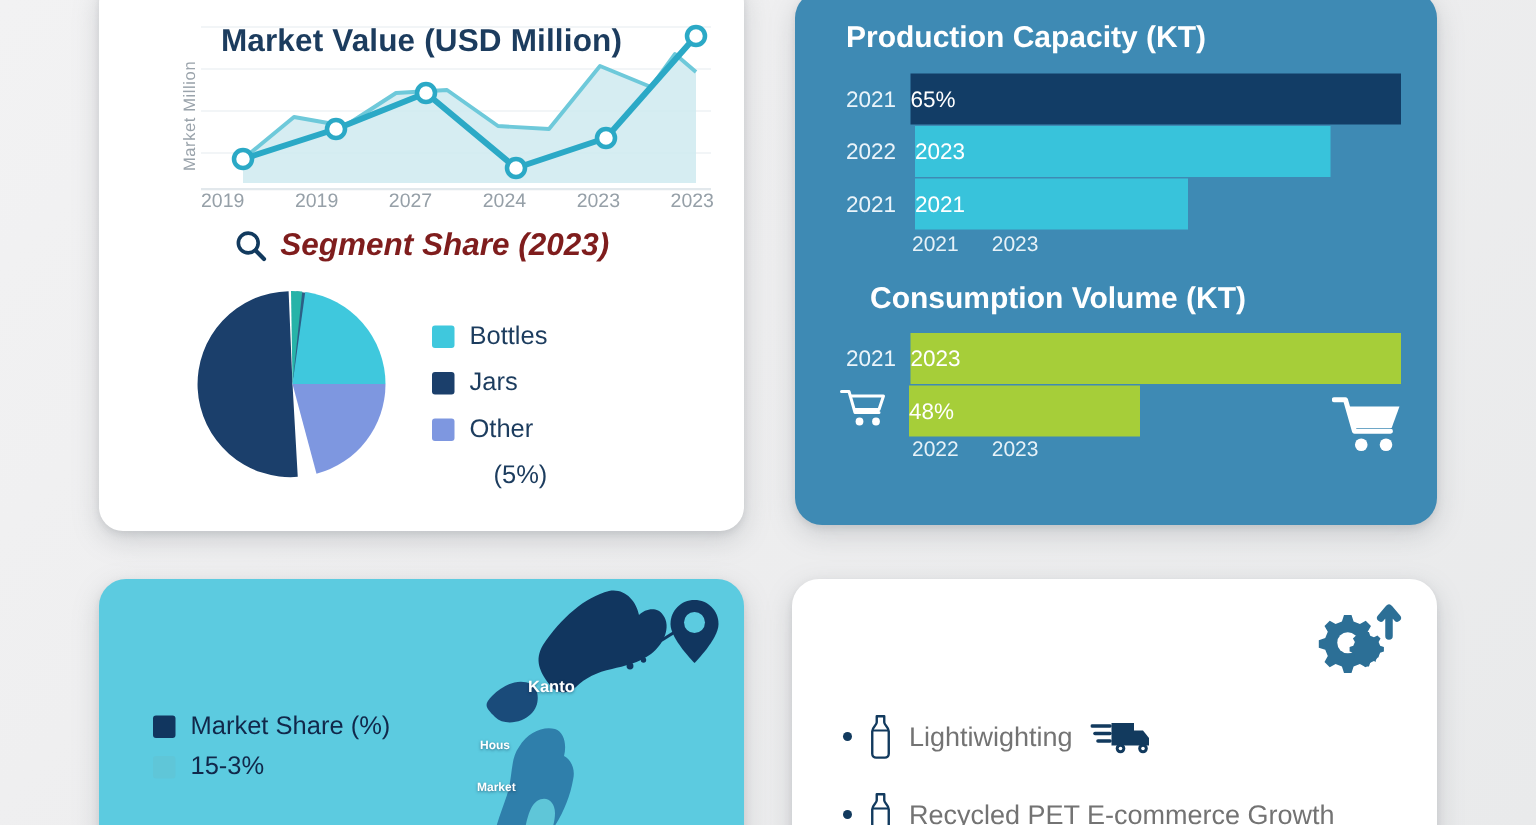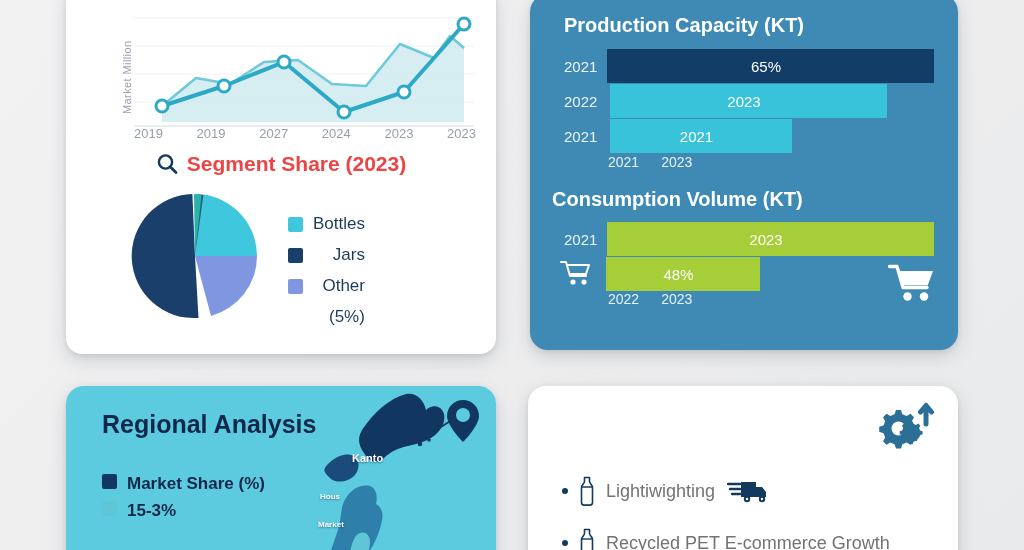--- a/index.html
+++ b/index.html
@@ -20,42 +20,42 @@
     font-size:21px;font-weight:700;color:#1c3c5e;letter-spacing:.1px;}
   .yaxis-label{position:absolute;left:55px;top:18px;width:14px;height:110px;
     writing-mode:vertical-rl;transform:rotate(180deg);
     font-size:11px;color:#9aa3ab;letter-spacing:.4px;filter:blur(.4px);}
   .linewrap{position:absolute;left:68px;top:24px;width:340px;height:118px;}
   .xaxis{position:absolute;left:68px;top:140px;width:342px;display:flex;justify-content:space-between;}
   .xaxis span{font-size:13px;color:#96a0a8;}
 
   .seg-head{position:absolute;left:0;right:0;top:166px;text-align:center;
     display:flex;align-items:center;justify-content:center;gap:9px;}
-  .seg-head .t{font-size:21px;font-weight:700;color:#ef4444;}
+  .seg-head .t{font-size:21px;font-weight:700;color:#7f1d1d;font-style:italic;}
   .pie-area{position:absolute;left:62px;top:206px;width:135px;height:128px;}
   .pie-legend{position:absolute;left:222px;top:228px;}
-  .lg-row{display:flex;align-items:center;gap:10px;margin-bottom:11px;justify-content:space-between;}
+  .lg-row{display:flex;align-items:center;gap:10px;margin-bottom:11px;}
   .lg-sw{width:15px;height:15px;border-radius:2px;flex:none;}
   .lg-tx{font-size:17px;color:#1c3c5e;font-weight:400;}
   .lg-sub{font-size:17px;color:#1c3c5e;margin-left:41px;}
 
   
   #card-prod{left:530px;top:-6px;width:428px;height:356px;background:#3e8ab4;border-radius:18px;}
   .bc-title{position:absolute;font-size:20px;font-weight:700;color:#ffffff;}
   .barrow{position:absolute;display:flex;align-items:center;}
   .barlab{width:46px;text-align:left;font-size:15px;color:#eaf4fa;}
-  .bar{height:34px;display:flex;align-items:center;justify-content:center;}
+  .bar{height:34px;display:flex;align-items:center;justify-content:flex-start;}
   .bar span{font-size:15px;color:#ffffff;padding-right:9px;font-weight:400;}
   .bticks{position:absolute;display:flex;gap:22px;font-size:14px;color:#e7f2f8;}
 
   
   #card-region{left:66px;top:386px;width:430px;height:200px;background:#5ccbe0;border-radius:18px;overflow:hidden;}
   .rg-title{position:absolute;left:36px;top:24px;font-size:25px;font-weight:700;color:#11284a;}
   .rg-legend{position:absolute;left:36px;top:88px;}
-  .rg-row{display:flex;gap:10px;margin-bottom:7px;font-weight:bold;}
+  .rg-row{display:flex;align-items:center;gap:10px;margin-bottom:7px;}
   .rg-sw{width:15px;height:15px;border-radius:2px;flex:none;}
   .rg-tx{font-size:17px;color:#11284a;}
   .map{position:absolute;right:0;top:0;width:230px;height:200px;}
   .map-lab{position:absolute;color:#ffffff;font-weight:700;text-shadow:0 1px 2px rgba(10,30,60,.5);}
 
   
   #card-trends{left:528px;top:386px;width:430px;height:200px;background:#ffffff;border-radius:18px;overflow:hidden;}
   .kt-title{position:absolute;left:24px;top:22px;font-size:25px;font-weight:700;color:#11284a;}
   .kt-gear{position:absolute;right:22px;top:16px;}
   .kt-list{position:absolute;left:34px;top:90px;right:10px;}
@@ -65,20 +65,21 @@
 </style>
 </head>
 <body>
 
 <div class="board">
 
   <div class="card" id="card-market">
 
     <div class="yaxis-label">Market Million</div>
 
+    <div class="mv-title">Market Value (USD Million)</div>
 
     <div class="linewrap">
       <svg width="340" height="118" viewBox="0 0 340 118">
         <g stroke="#eef2f5" stroke-width="1">
           <line x1="0" y1="8" x2="340" y2="8"></line>
           <line x1="0" y1="36" x2="340" y2="36"></line>
           <line x1="0" y1="64" x2="340" y2="64"></line>
           <line x1="0" y1="92" x2="340" y2="92"></line>
         </g>
 
@@ -172,21 +173,21 @@
       <div class="bar" style="width:182px;background:#38c3db;">
         <span>2021</span>
       </div>
     </div>
 
     <div class="bticks" style="left:78px;top:160px;">
       <span>2021</span>
       <span>2023</span>
     </div>
 
-    <div class="bc-title" style="left:22px;top:194px;">Consumption Volume (KT)</div>
+    <div class="bc-title" style="left:50px;top:194px;">Consumption Volume (KT)</div>
 
     <div class="barrow" style="left:34px;top:228px;width:370px;">
       <span class="barlab">2021</span>
       <div class="bar" style="width:350px;background:#a6ce39;">
         <span>2023</span>
       </div>
     </div>
 
     <div class="barrow" style="left:30px;top:263px;width:370px;">
       <span class="barlab" style="width:46px;">
@@ -239,21 +240,20 @@
         <g>
           <path d="M197,14 C206,14 213,21 213,30 C213,40 197,56 197,56 C197,56 181,40 181,30 C181,21 188,14 197,14 Z" fill="#11365f"></path>
           <circle cx="197" cy="29" r="7" fill="#5ccbe0"></circle>
         </g>
       </svg>
       <div class="map-lab" style="left:86px;top:66px;font-size:11px;">Kanto</div>
       <div class="map-lab" style="left:54px;top:106px;font-size:8px;filter:blur(.3px);">Hous</div>
       <div class="map-lab" style="left:52px;top:134px;font-size:8px;filter:blur(.3px);">Market</div>
     </div>
 
-    <div class="rg-title">Regional Analysis</div>
 
     <div class="rg-legend">
       <div class="rg-row">
         <span class="rg-sw" style="background:#11365f"></span>
         <span class="rg-tx">Market Share (%)</span>
       </div>
       <div class="rg-row">
         <span class="rg-sw" style="background:#5fc6d8"></span>
         <span class="rg-tx">15-3%</span>
       </div>

